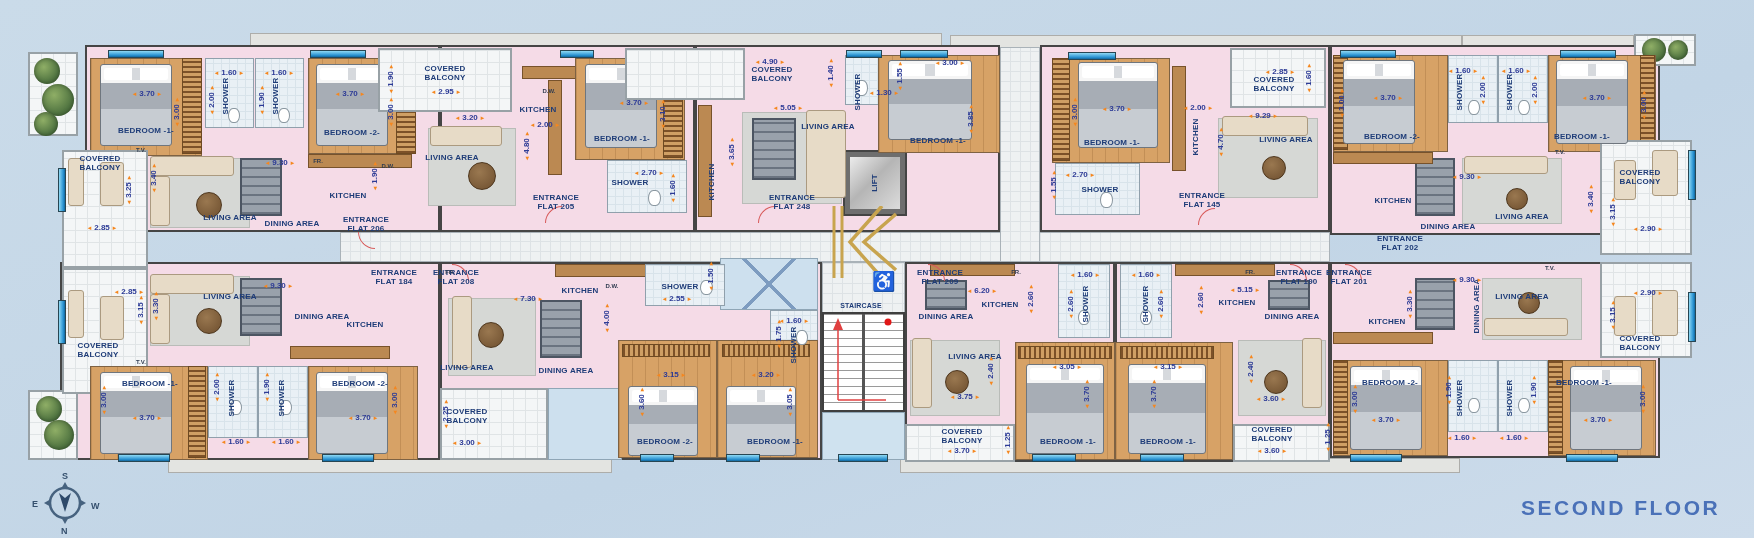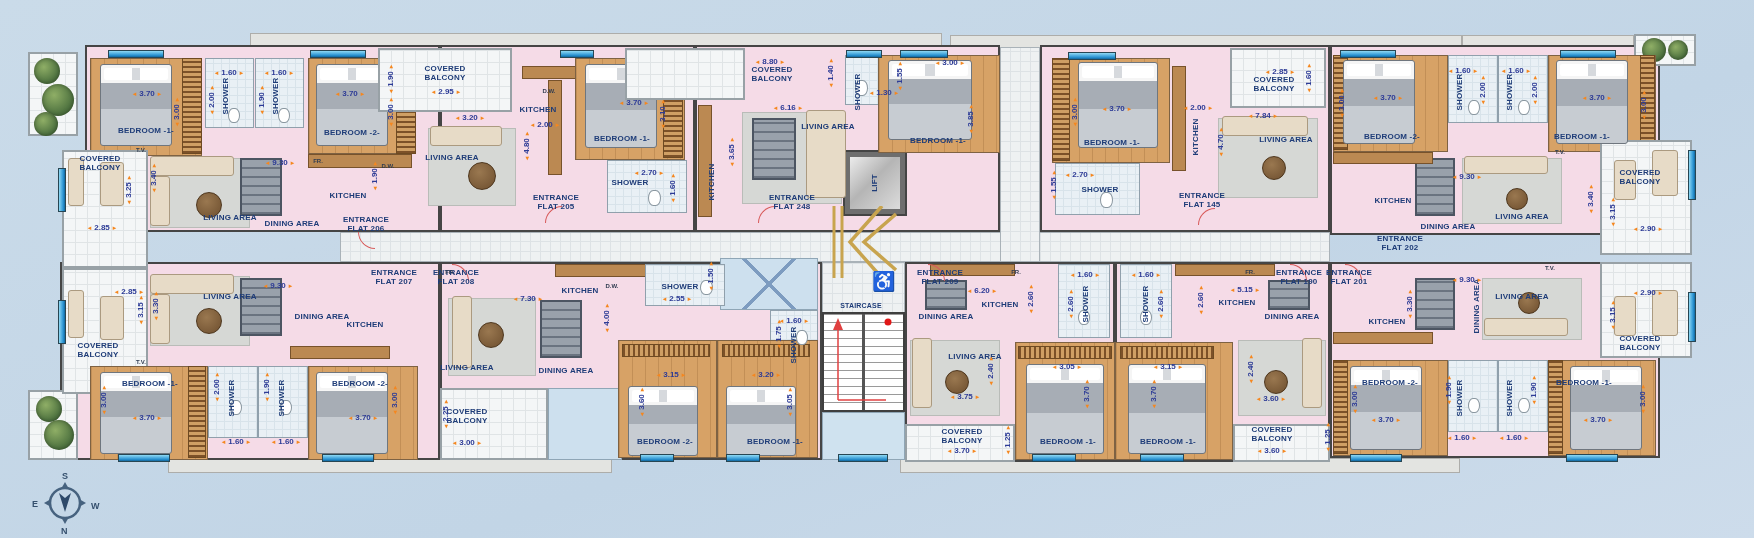--- a/index.html
+++ b/index.html
@@ -88,20 +88,21 @@
   <span class="lbl v" style="left:875px;top:183px">LIFT</span>
   <span class="lbl" id="stairlbl" style="left:861px;top:306px">STAIRCASE</span>
 
   <svg class="abs" style="left:826px;top:206px;z-index:61" width="84" height="72">
     <line x1="8" y1="0" x2="8" y2="72" stroke="#c8a44e" stroke-width="3"></line>
     <line x1="16" y1="0" x2="16" y2="72" stroke="#c8a44e" stroke-width="3"></line>
     <polyline points="56,0 24,36 56,72" fill="none" stroke="#c8a44e" stroke-width="3.5"></polyline>
     <polyline points="70,8 38,36 70,64" fill="none" stroke="#c8a44e" stroke-width="3.5"></polyline>
   </svg>
   <span id="wheel">♿</span>
+  <span id="floorlabel">SECOND FLOOR</span>
 
   <svg class="abs" style="left:28px;top:470px;z-index:62" width="74" height="66">
     <circle cx="37" cy="33" r="15" fill="none" stroke="#46627f" stroke-width="2.5"></circle>
     <polygon points="37,12 33,19 41,19" fill="#46627f"></polygon>
     <polygon points="37,54 33,47 41,47" fill="#46627f"></polygon>
     <polygon points="16,33 23,29 23,37" fill="#46627f"></polygon>
     <polygon points="58,33 51,29 51,37" fill="#46627f"></polygon>
     <polygon points="37,24 31,43 37,38 43,43" fill="#2e4a6b" transform="rotate(180 37 33)"></polygon>
     <text x="34" y="9" font-size="9" font-weight="bold" fill="#35506e">S</text>
     <text x="4" y="37" font-size="9" font-weight="bold" fill="#35506e">E</text>
@@ -201,23 +202,23 @@
   <div class="wc" style="left:855px;top:80px;width:13px;height:16px"></div>
   <div class="rug" style="left:742px;top:112px;width:100px;height:92px"></div>
   <div class="tb" style="left:752px;top:118px;width:44px;height:62px"></div>
   <div class="sf" style="left:806px;top:110px;width:40px;height:88px"></div>
   <span class="lbl w2" style="left:772px;top:74px">COVERED BALCONY</span>
   <span class="lbl w2" style="left:828px;top:127px">LIVING AREA</span>
   <span class="lbl v" style="left:712px;top:182px">KITCHEN</span>
   <span class="lbl v" style="left:858px;top:92px">SHOWER</span>
   <span class="lbl" style="left:938px;top:141px">BEDROOM -1-</span>
   <span class="lbl w2" style="left:792px;top:202px">ENTRANCE FLAT 248</span>
-  <span class="dim" style="left:770px;top:61px">8.80</span>
+  <span class="dim" style="left:770px;top:61px">4.90</span>
   <span class="dim v" style="left:830px;top:73px">1.40</span>
-  <span class="dim" style="left:788px;top:107px">6.16</span>
+  <span class="dim" style="left:788px;top:107px">5.05</span>
   <span class="dim v" style="left:731px;top:152px">3.65</span>
   <span class="dim" style="left:884px;top:92px">1.30</span>
   <span class="dim v" style="left:899px;top:76px">1.55</span>
   <span class="dim" style="left:950px;top:62px">3.00</span>
   <span class="dim v" style="left:970px;top:119px">3.85</span>
 
   <div class="wd" style="left:1052px;top:58px;width:118px;height:105px"></div>
   <div class="wv" style="left:1052px;top:58px;width:18px;height:103px"></div>
   <div class="tl" style="left:1055px;top:163px;width:85px;height:52px"></div>
   <div class="kc" style="left:1172px;top:66px;width:14px;height:105px"></div>
@@ -233,21 +234,21 @@
   <span class="lbl w2" style="left:1274px;top:84px">COVERED BALCONY</span>
   <span class="lbl w2" style="left:1286px;top:140px">LIVING AREA</span>
   <span class="lbl w2" style="left:1202px;top:200px">ENTRANCE FLAT 145</span>
   <span class="dim" style="left:1117px;top:108px">3.70</span>
   <span class="dim v" style="left:1074px;top:112px">3.00</span>
   <span class="dim" style="left:1080px;top:174px">2.70</span>
   <span class="dim v" style="left:1053px;top:185px">1.55</span>
   <span class="dim" style="left:1198px;top:107px">2.00</span>
   <span class="dim" style="left:1280px;top:71px">2.85</span>
   <span class="dim v" style="left:1308px;top:78px">1.60</span>
-  <span class="dim" style="left:1263px;top:115px">7.84</span>
+  <span class="dim" style="left:1263px;top:115px">9.29</span>
   <span class="dim v" style="left:1220px;top:142px">4.70</span>
 
   <div class="wd" style="left:1333px;top:55px;width:115px;height:97px"></div>
   <div class="wv" style="left:1333px;top:55px;width:15px;height:95px"></div>
   <div class="tl" style="left:1448px;top:55px;width:50px;height:68px"></div>
   <div class="tl" style="left:1498px;top:55px;width:50px;height:68px"></div>
   <div class="wd" style="left:1548px;top:55px;width:108px;height:97px"></div>
   <div class="wv" style="left:1640px;top:55px;width:15px;height:95px"></div>
   <div class="bc" style="left:1600px;top:140px;width:92px;height:115px"></div>
   <div class="sf" style="left:1652px;top:150px;width:26px;height:46px"></div>
@@ -303,21 +304,21 @@
   <div class="tb" style="left:240px;top:278px;width:42px;height:58px"></div>
   <div class="kc" style="left:290px;top:346px;width:100px;height:13px"></div>
   <span class="lbl" style="left:150px;top:384px">BEDROOM -1-</span>
   <span class="lbl" style="left:360px;top:384px">BEDROOM -2-</span>
   <span class="lbl v" style="left:232px;top:398px">SHOWER</span>
   <span class="lbl v" style="left:282px;top:398px">SHOWER</span>
   <span class="lbl w2" style="left:230px;top:297px">LIVING AREA</span>
   <span class="lbl w2" style="left:322px;top:317px">DINING AREA</span>
   <span class="lbl" style="left:365px;top:325px">KITCHEN</span>
   <span class="lbl w2" style="left:98px;top:350px">COVERED BALCONY</span>
-  <span class="lbl w2" style="left:394px;top:277px">ENTRANCE FLAT 207</span>
+  <span class="lbl w2" style="left:394px;top:277px">ENTRANCE FLAT 184</span>
   <span class="tny" style="left:141px;top:362px">T.V.</span>
   <span class="dim" style="left:129px;top:291px">2.85</span>
   <span class="dim v" style="left:140px;top:310px">3.15</span>
   <span class="dim" style="left:278px;top:285px">9.30</span>
   <span class="dim v" style="left:155px;top:306px">3.30</span>
   <span class="dim" style="left:147px;top:417px">3.70</span>
   <span class="dim v" style="left:103px;top:400px">3.00</span>
   <span class="dim" style="left:236px;top:441px">1.60</span>
   <span class="dim v" style="left:216px;top:387px">2.00</span>
   <span class="dim" style="left:286px;top:441px">1.60</span>

